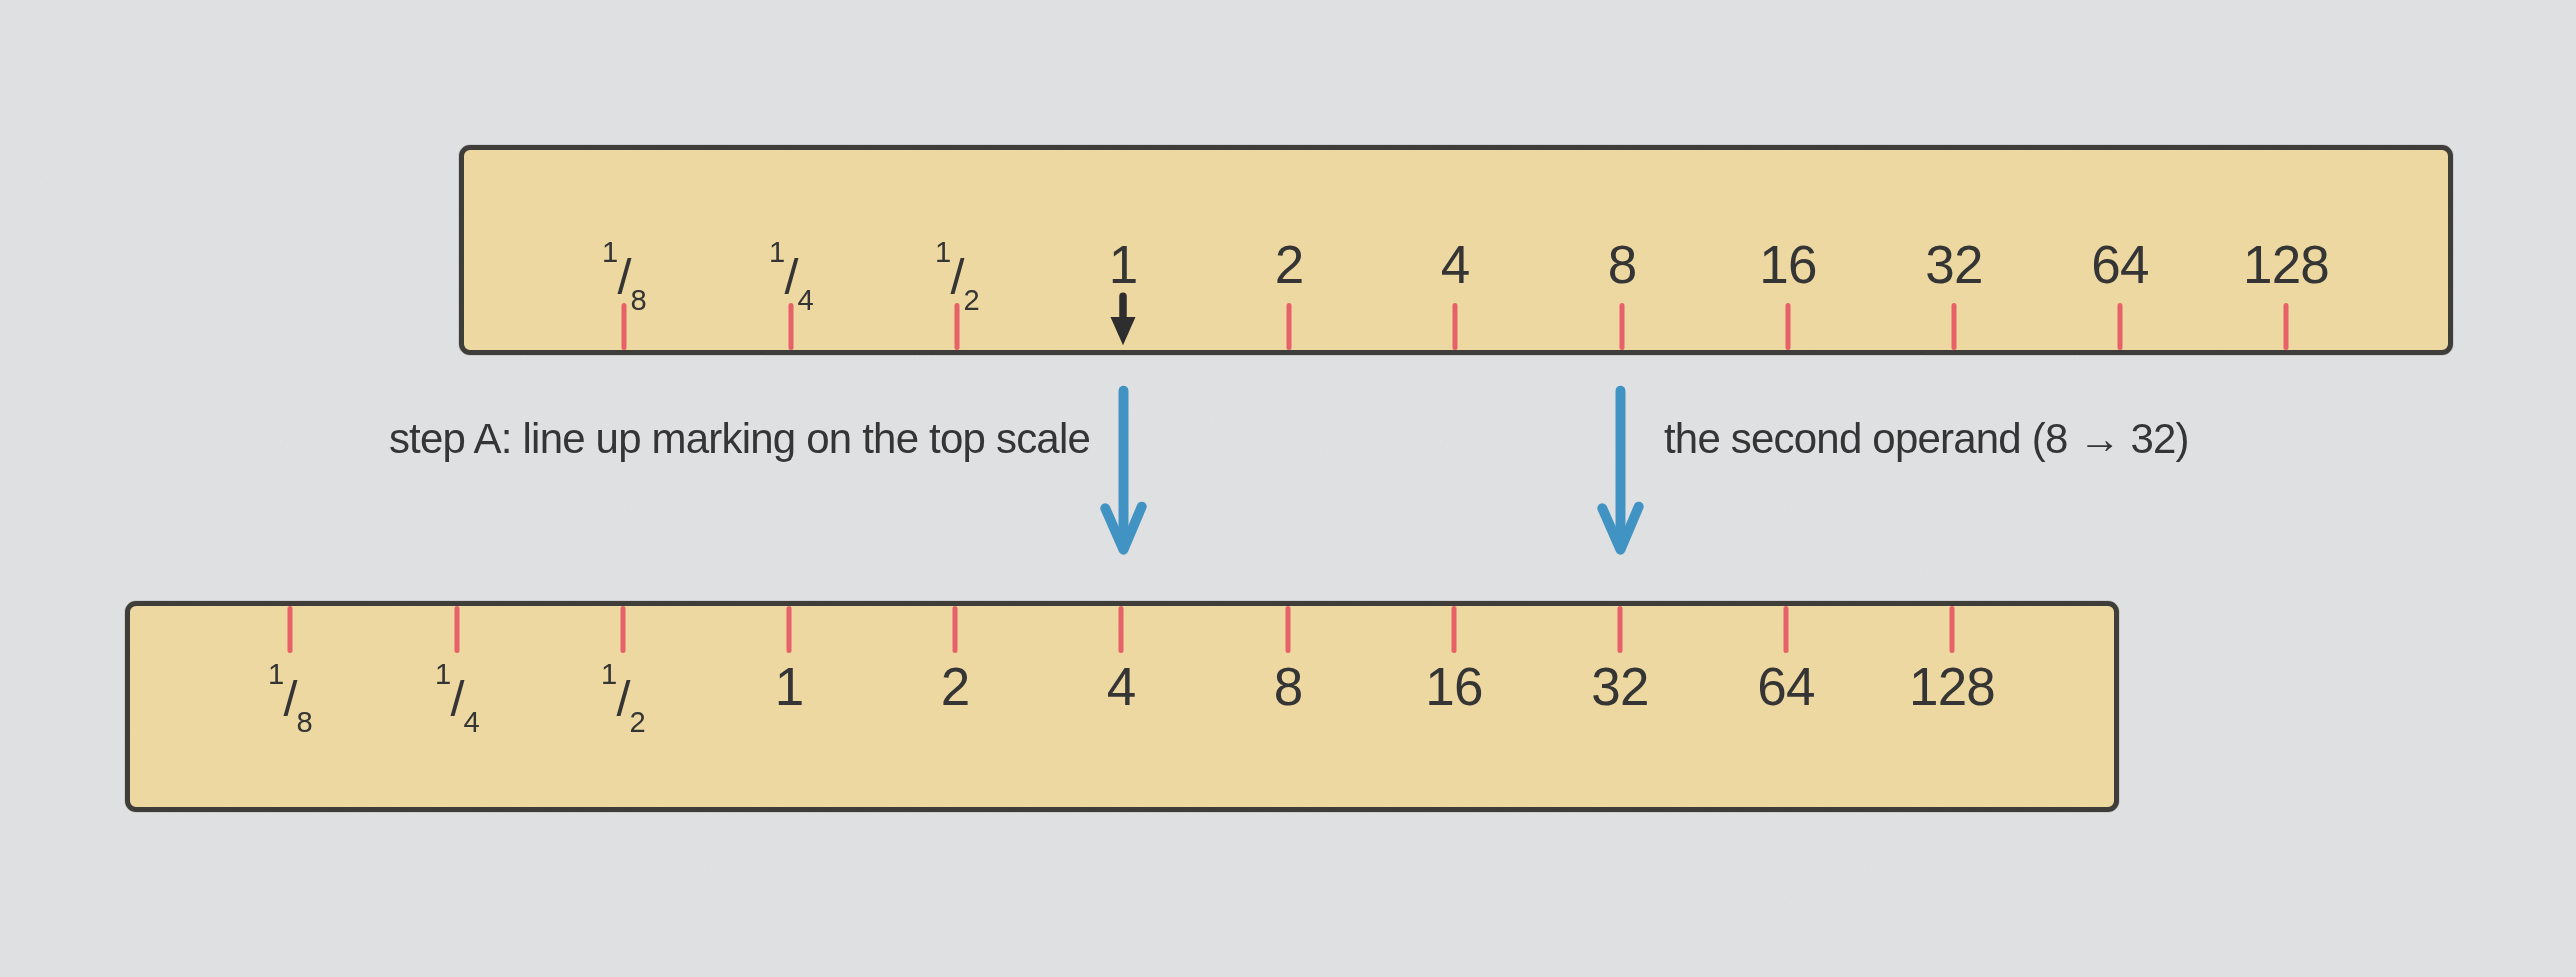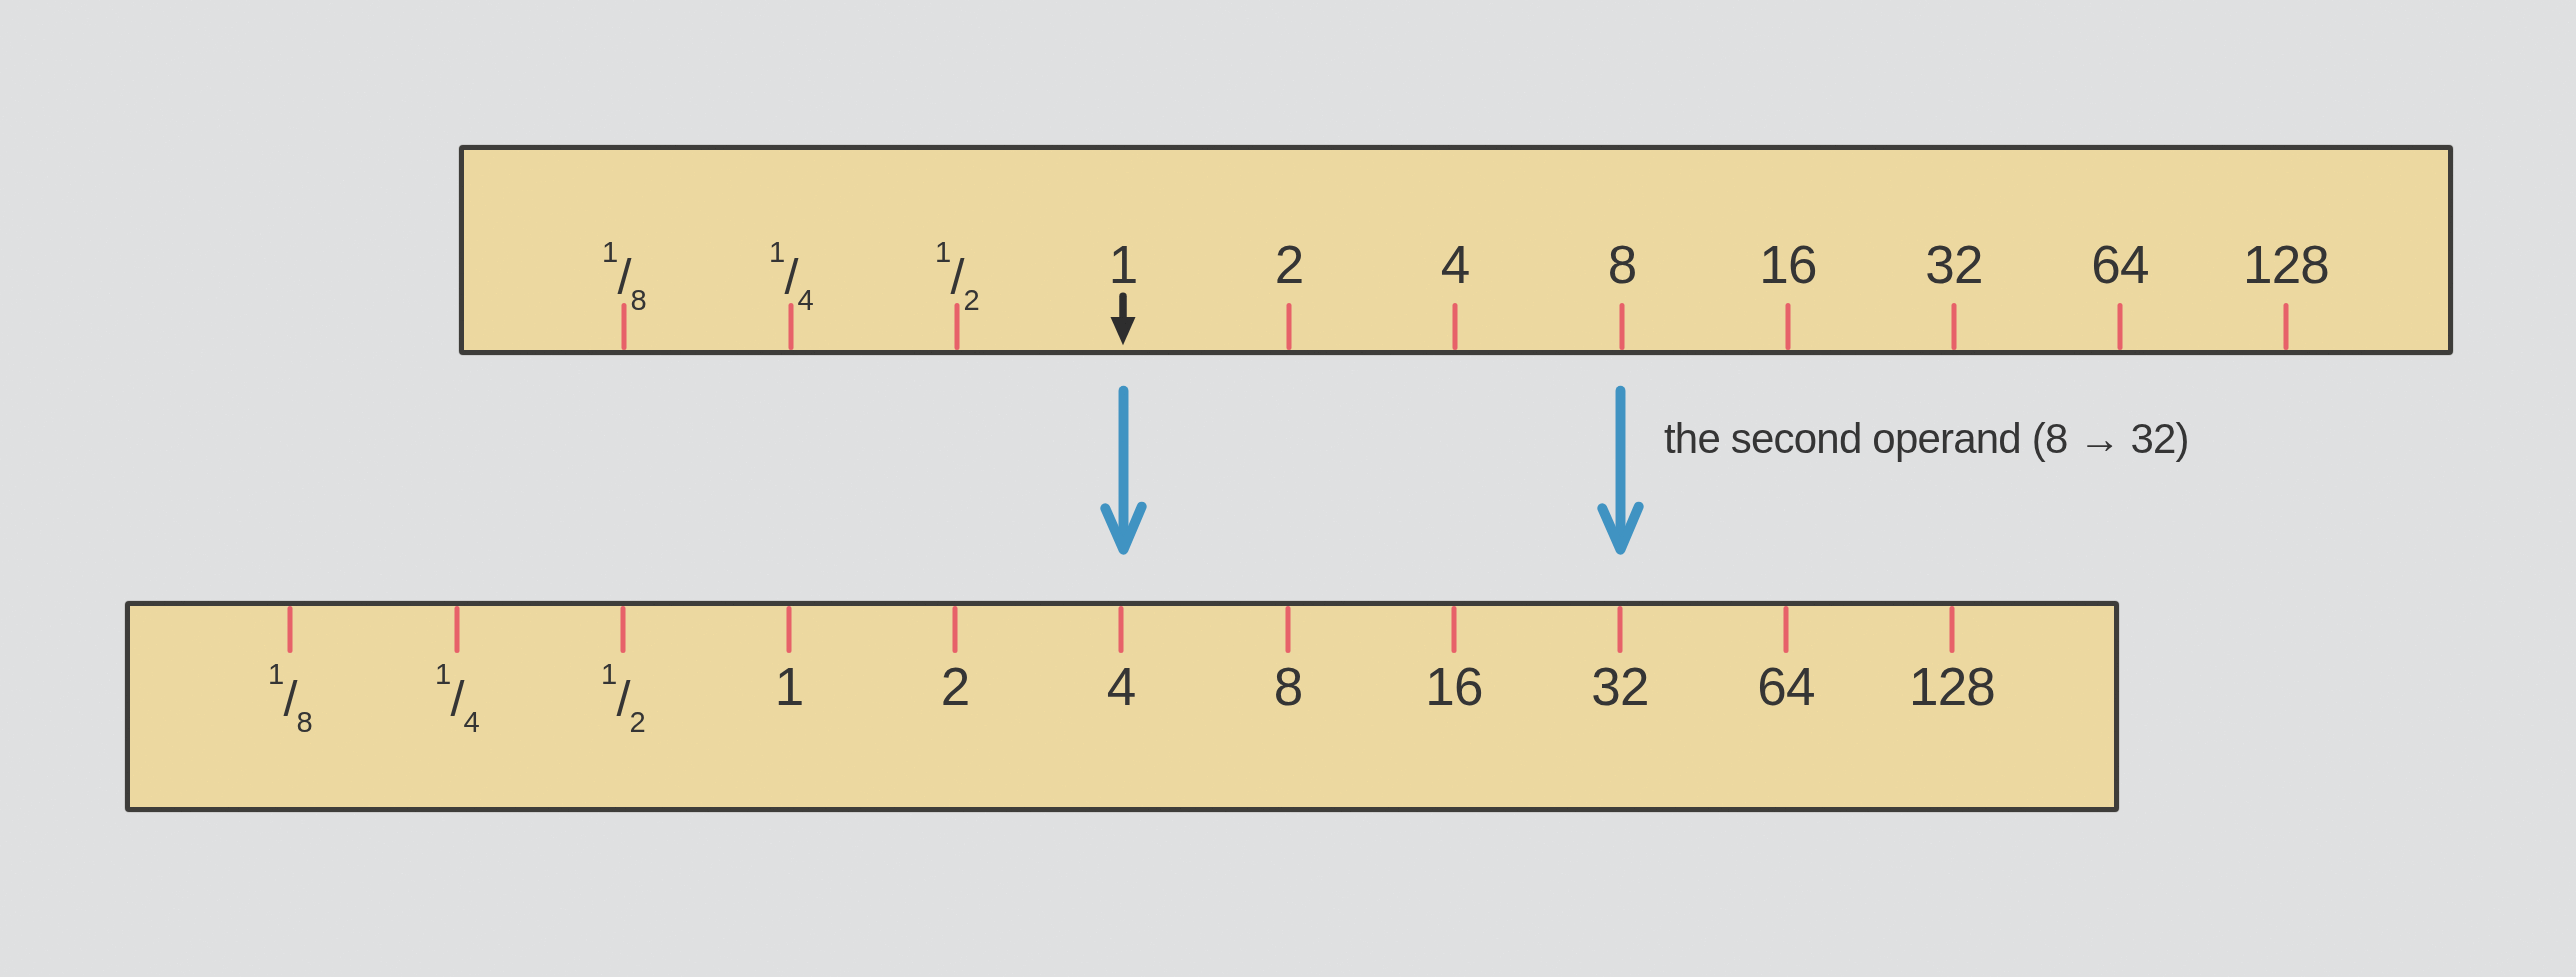--- a/index.html
+++ b/index.html
@@ -8,21 +8,21 @@
     background:#ecedee;
     font-family:"Liberation Sans","DejaVu Sans",sans-serif;
   }
   #stage{position:absolute;inset:0;}
 
   
   .ruler{
     position:absolute;box-sizing:border-box;
     background:var(--ruler-fill,#fbe3a0);
     border:5.8px solid var(--ruler-border,#2b2a26);
-    border-radius:4px;
+    border-radius:11px;
     box-shadow:0 0 0 0.8px rgba(40,38,30,.15);
   }
   #top-ruler{left:459px;top:145px;width:1994px;height:210px;}
   #bottom-ruler{left:125px;top:601px;width:1994px;height:211px;}
 
   .tick{
     position:absolute;width:5px;height:47px;
     background:var(--tick-red,#f6555f);
     border-radius:2.5px;transform:translateX(-50%);
   }
@@ -102,20 +102,21 @@
   <svg id="step-a-arrow" class="blue-arrow" width="53" height="178" viewBox="0 0 64 214">
     <line x1="32" y1="10" x2="32" y2="192" stroke="currentColor" stroke-width="12" stroke-linecap="round"></line>
     <polyline points="10,152 32,202 54,150" fill="none" stroke="currentColor" stroke-width="12" stroke-linecap="round" stroke-linejoin="round"></polyline>
   </svg>
   <svg id="step-b-arrow" class="blue-arrow" width="53" height="178" viewBox="0 0 64 214">
     <line x1="32" y1="10" x2="32" y2="192" stroke="currentColor" stroke-width="12" stroke-linecap="round"></line>
     <polyline points="10,152 32,202 54,150" fill="none" stroke="currentColor" stroke-width="12" stroke-linecap="round" stroke-linejoin="round"></polyline>
   </svg>
 
   <div id="step-a" class="note">
+    <div>step A: line up marking on the top scale</div>
   </div>
   <div id="step-b" class="note">
     <div>the second operand (8 → 32)</div>
   </div>
 
   <div id="bottom-ruler" class="ruler ruler-bottom">
       <div class="tick" style="left: 160px;"></div>
       <div class="tick-label" style="left: 160px;"><sup>1</sup><span class="slash">/</span><sub>8</sub></div>
       <div class="tick" style="left: 327px;"></div>
       <div class="tick-label" style="left: 327px;"><sup>1</sup><span class="slash">/</span><sub>4</sub></div>

